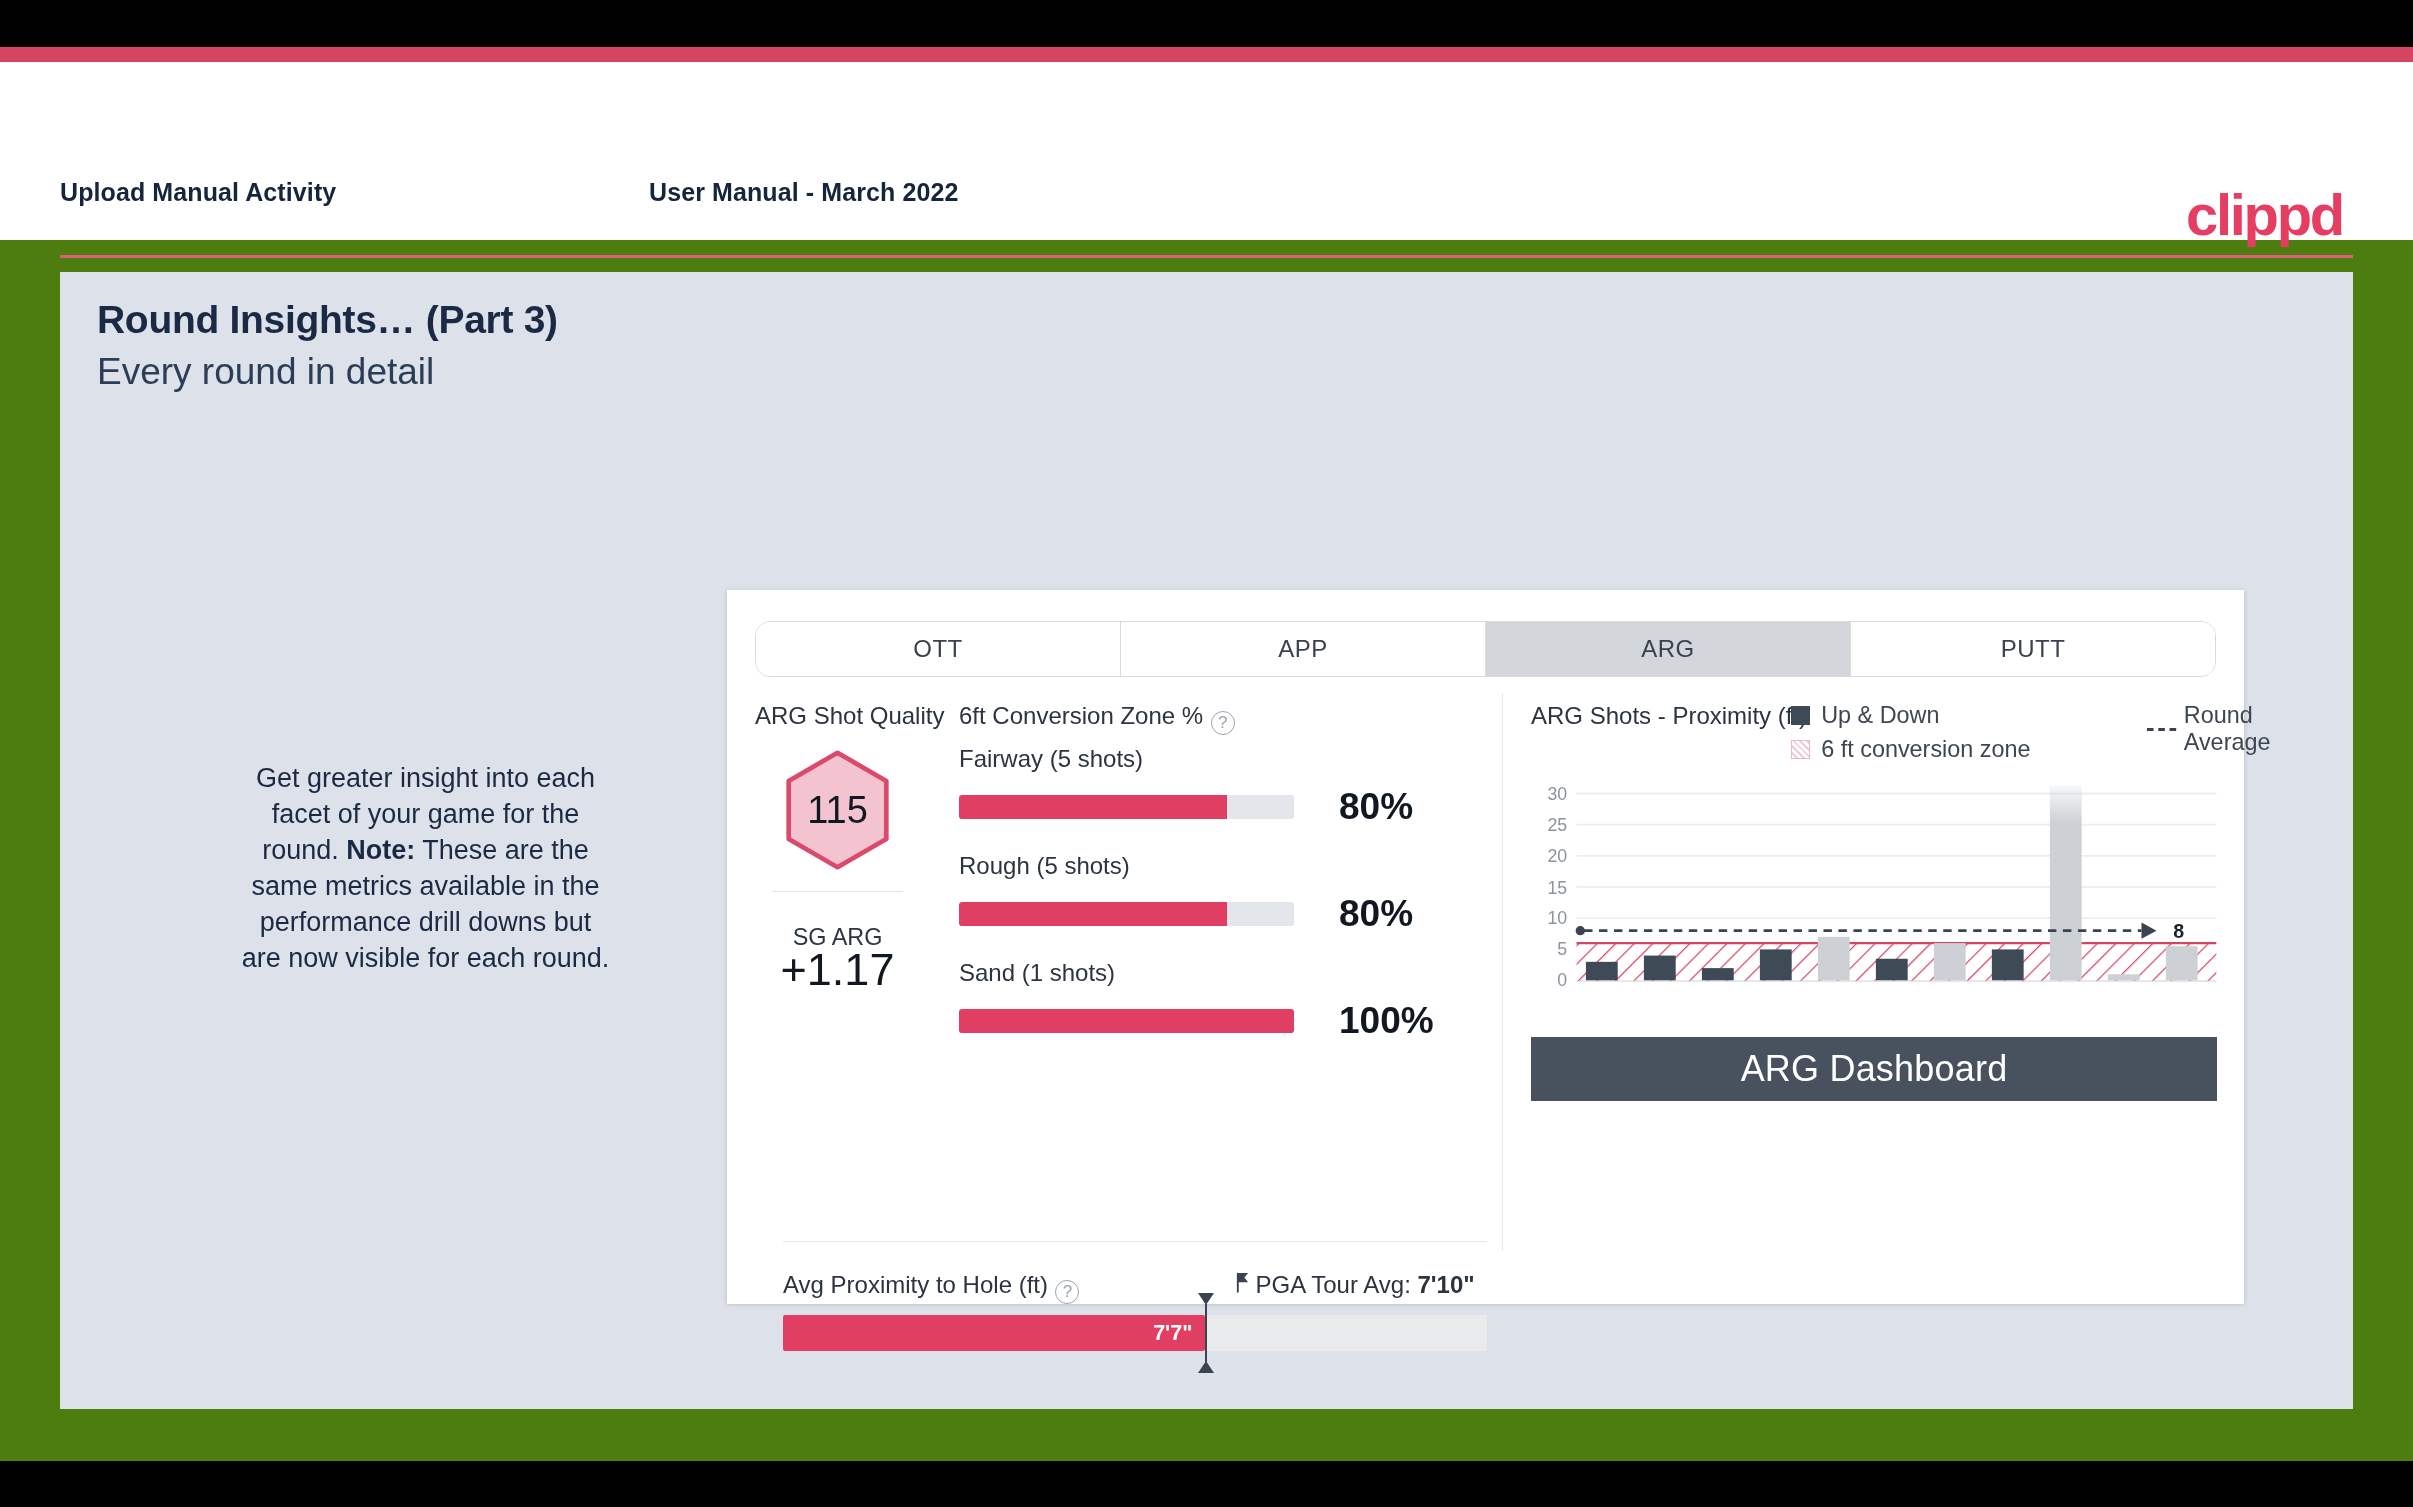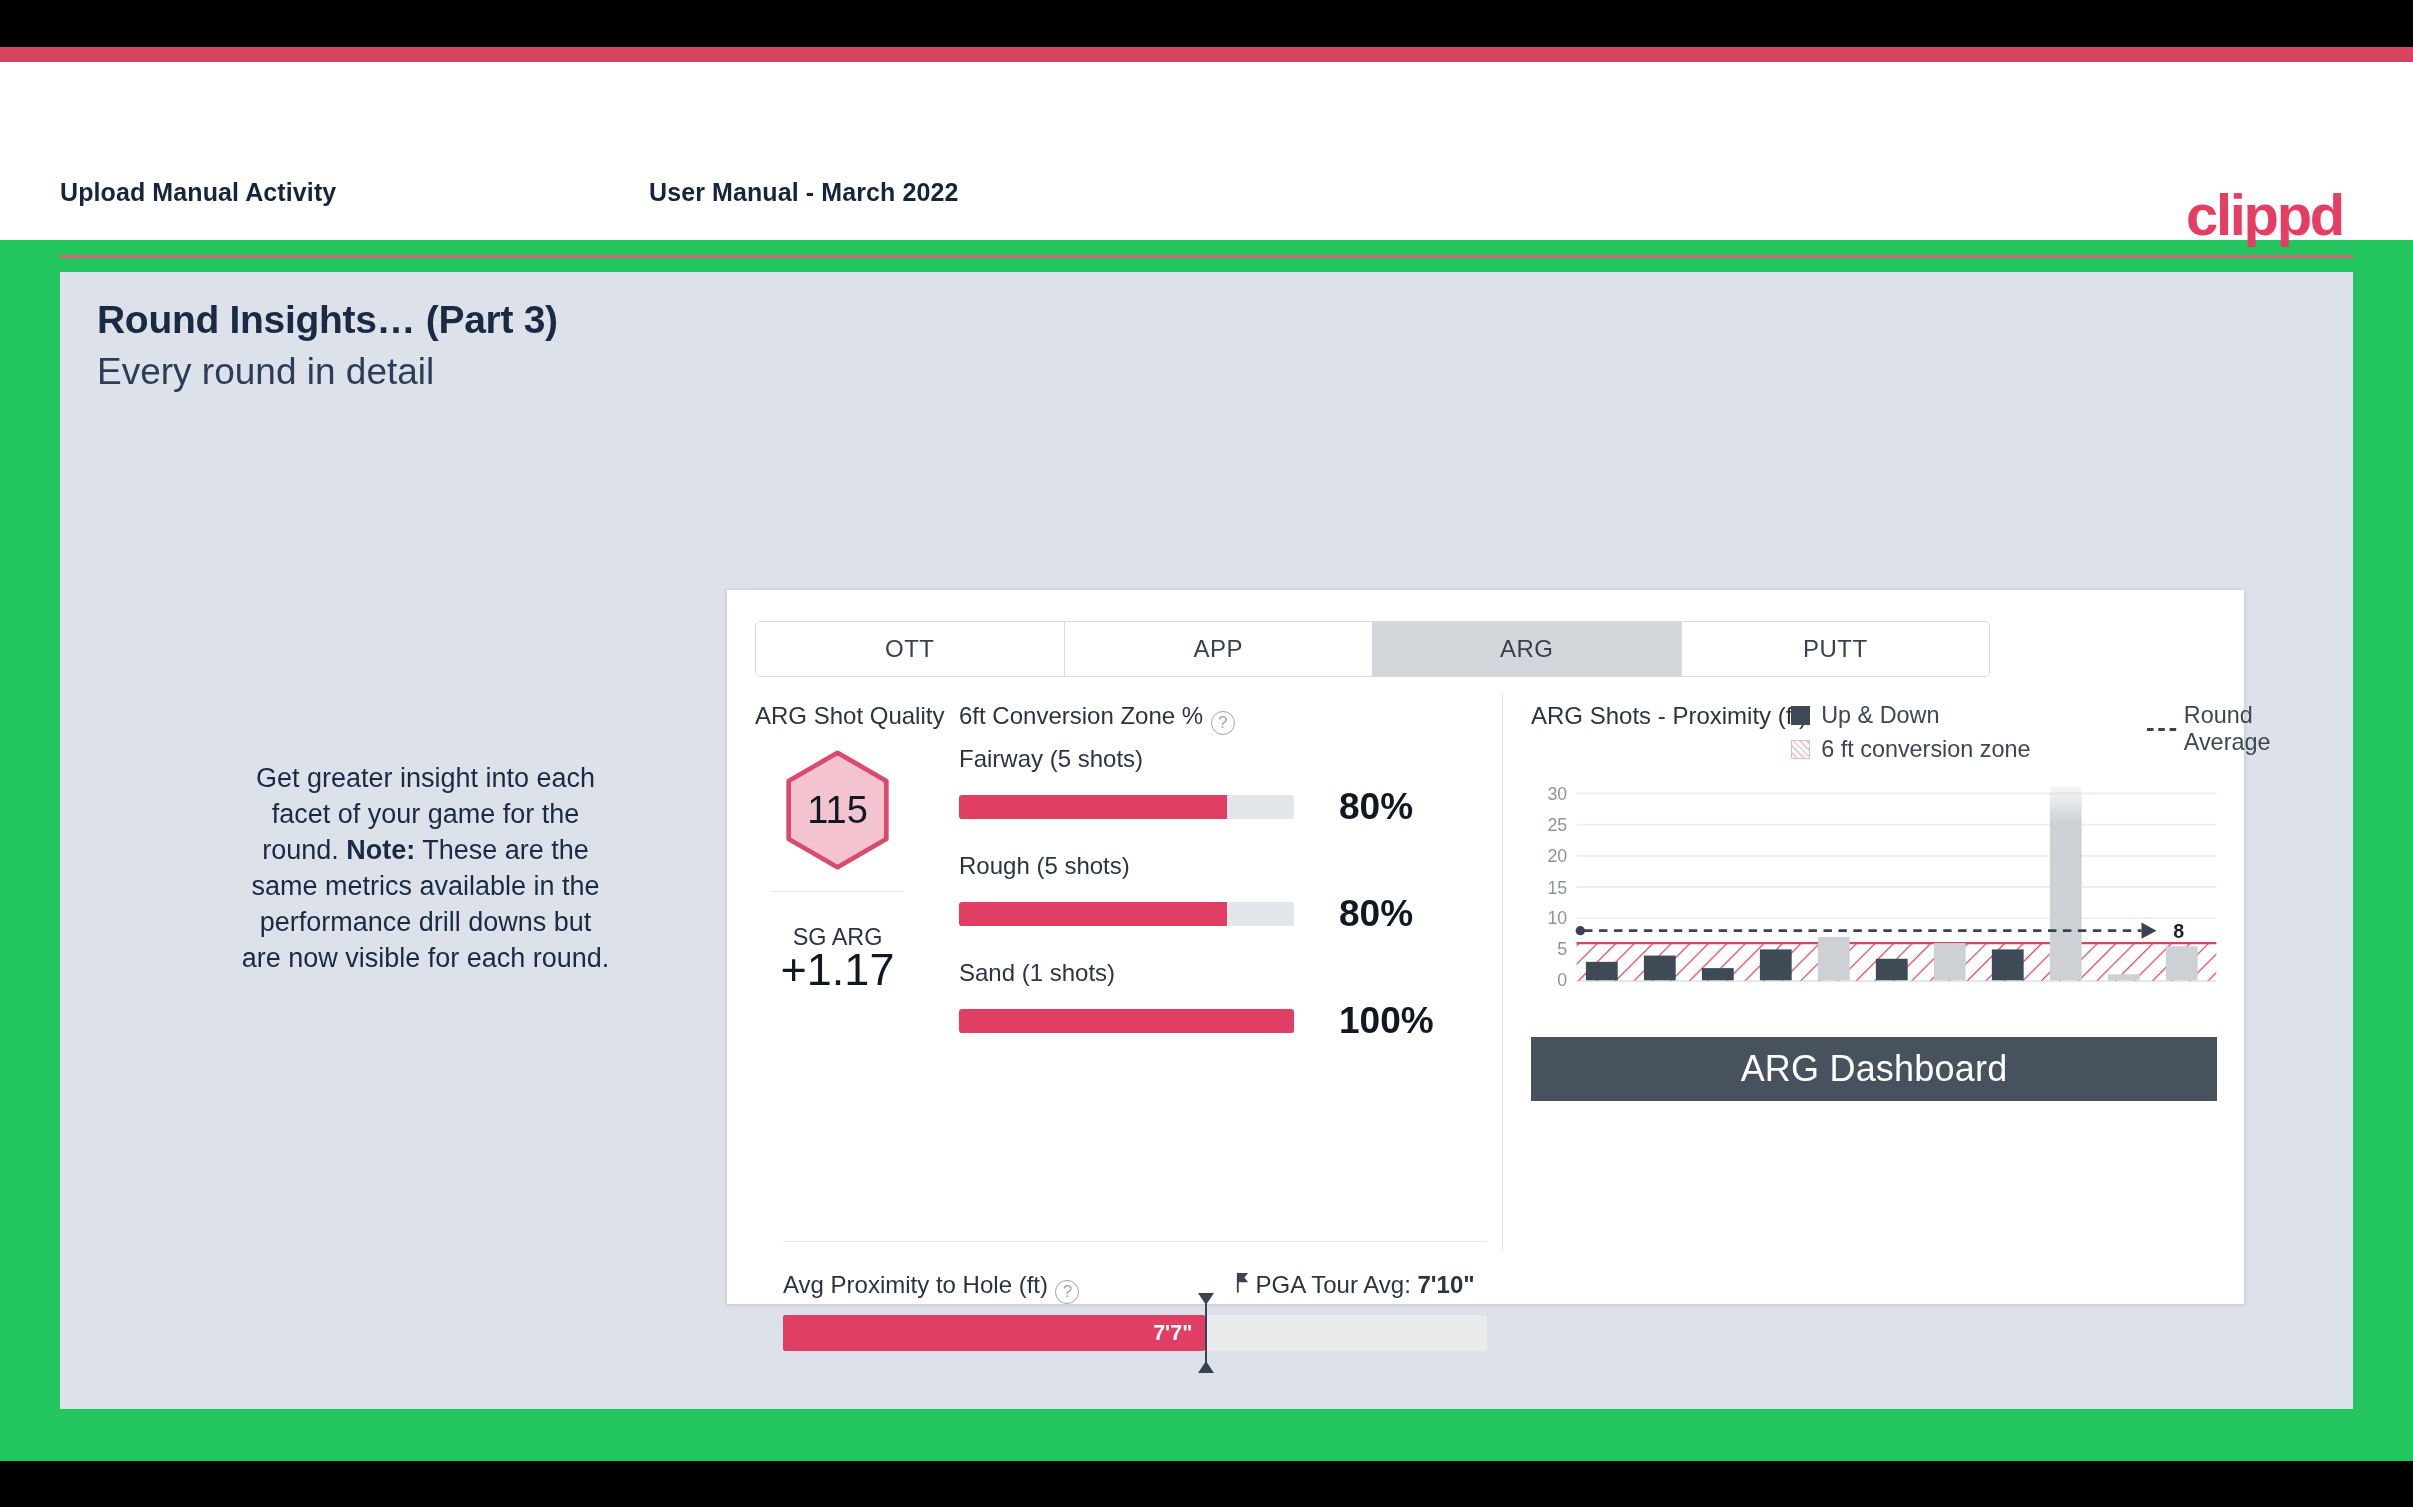--- a/index.html
+++ b/index.html
@@ -6,21 +6,21 @@
   html, body {
     width: 2413px; height: 1508px;
     background: #000000;
     font-family: "Liberation Sans", sans-serif;
     overflow: hidden;
   }
   .slide-wrap {
     position: absolute;
     left: 0; top: 47px;
     width: 2413px; height: 1414px;
-    background: #22c55e;
+    background: #4d7c0f;
   }
   .top-accent {
     position: absolute; left: 0; top: 0;
     width: 2413px; height: 15px;
     background: #d64560;
   }
   
   .hdr {
     position: absolute; left: 0; top: 15px;
     width: 2413px; height: 178px;
@@ -74,23 +74,23 @@
   .arrow-svg { position: absolute; left: 1583px; top: 468px; }
   
   .card {
     position: absolute; left: 727px; top: 543px;
     width: 1517px; height: 714px;
     background: #ffffff;
     box-shadow: 0 0.9px 4.7px rgba(0,0,0,.18);
   }
   .tabs {
     position: absolute; left: 28px; top: 31px;
-    width: 1235px; height: 56px;
+    width: 1461px; height: 56px;
     display: flex;
-    border: 0.9px solid #d7dbe0; border-radius: 5px;
+    border: 0.9px solid #d7dbe0; border-radius: 15px;
     overflow: hidden; background: #fff;
   }
   .tab {
     flex: 1; display: flex; align-items: center; justify-content: center;
     font-size: 24px; color: #38414d; letter-spacing: 0.5px;
     border-right: 0.9px solid #d7dbe0; background: #ffffff;
   }
   .tab:last-child { border-right: none; }
   .tab.active { background: #d3d7db; }
 

